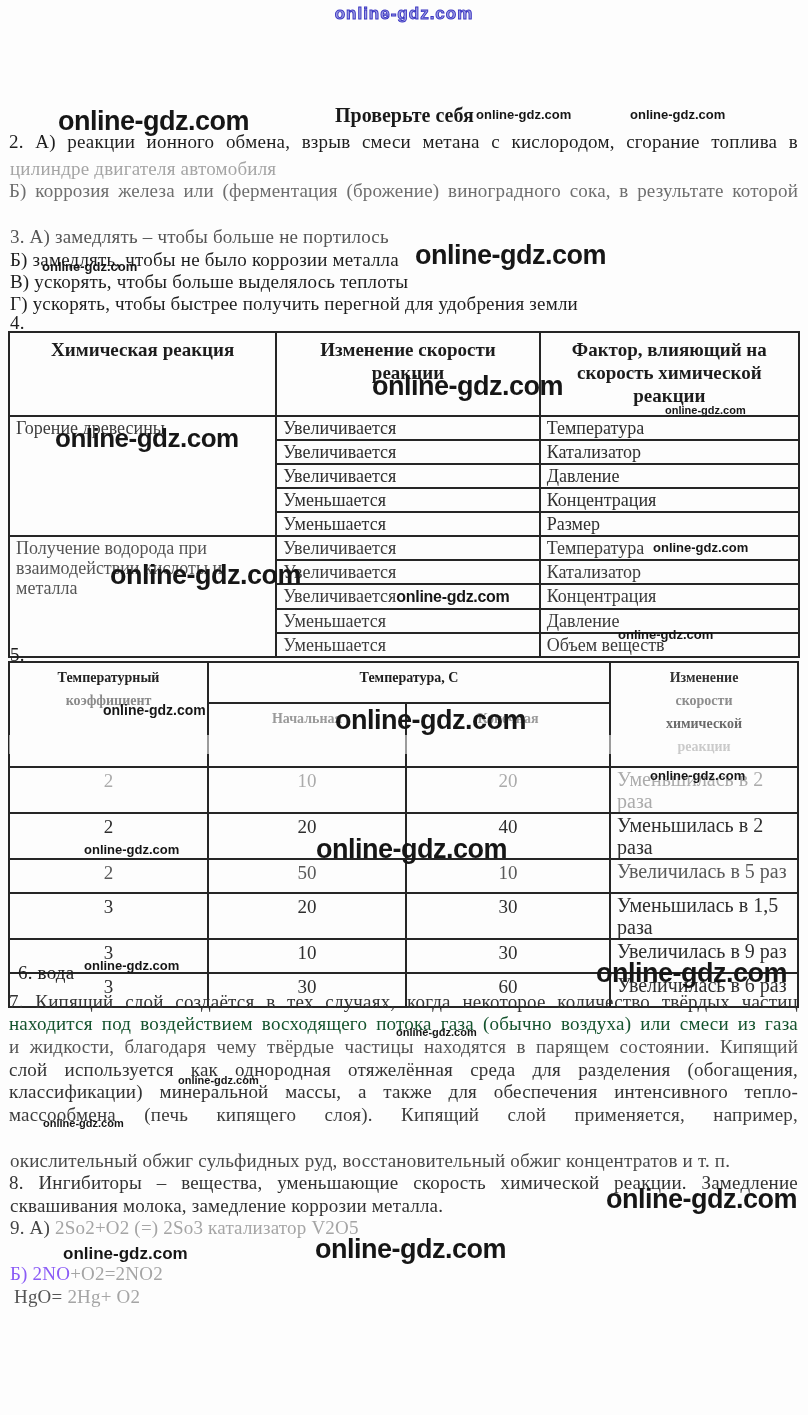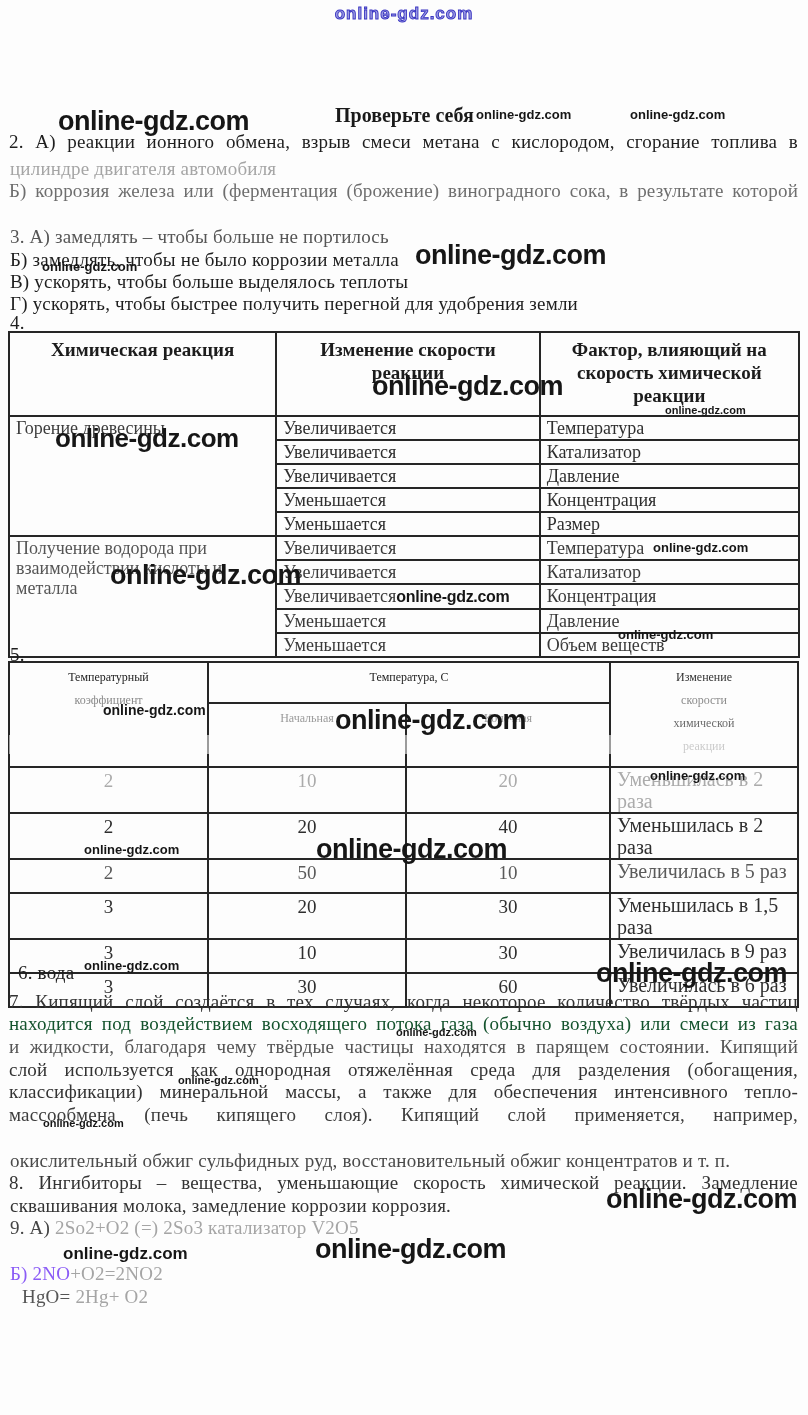--- a/index.html
+++ b/index.html
@@ -21,21 +21,21 @@
            font-size:17px;letter-spacing:1px;color:#9a9ae0;-webkit-text-stroke:.9px #3a35c2;}
   .title{position:absolute;font-size:20px;font-weight:700;color:#1a1a1a;white-space:nowrap;}
   table{border-collapse:collapse;table-layout:fixed;position:absolute;}
   td,th{border:2px solid #262626;vertical-align:top;overflow:hidden;padding:8px;
         font-family:"Liberation Serif",serif;}
   .t1{left:8px;top:331px;width:792px;}
   .t1 th{font-size:19px;font-weight:700;text-align:center;padding-top:5px;line-height:23px;color:#1c1c1c;}
   .t1 td{font-size:18px;line-height:20px;padding:1px 6px;}
   .rx{font-size:18px;line-height:27px;padding:2px 8px;}
   .t2{left:8px;top:661px;width:789px;}
-  .t2 th{font-size:12px;font-weight:400;text-align:center;line-height:23px;padding-top:3px;margin-top:20px;}
+  .t2 th{font-size:14px;font-weight:700;text-align:center;line-height:23px;padding-top:3px;margin-top:20px;}
   .t2 .num{text-align:center;font-size:19px;padding-top:2px;}
   .t2 .res{font-size:20px;line-height:22px;padding:0 6px;}
   .wash{position:absolute;background:rgba(253,253,253,.55);pointer-events:none;}
 </style>
 </head>
 <body>
 
 <div class="page">
 
   <div class="wm-blue" style="left:0;right:0;top:4px;text-align:center">online-gdz.com</div>
@@ -204,28 +204,28 @@
   <div class="wm wm-xs" style="left:396px;top:1026px">online-gdz.com</div>
   <div class="ln jus" style="top:1036px;color:#555">и жидкости, благодаря чему твёрдые частицы находятся в парящем состоянии. Кипящий</div>
   <div class="ln jus" style="top:1059px;color:#333">слой используется как однородная отяжелённая среда для разделения (обогащения,</div>
   <div class="wm wm-xs" style="left:178px;top:1074px">online-gdz.com</div>
   <div class="ln jus" style="top:1081px;color:#333">классификации) минеральной массы, а также для обеспечения интенсивного тепло-</div>
   <div class="ln jus" style="top:1104px;color:#3d3d3d">массообмена (печь кипящего слоя). Кипящий слой применяется, например,</div>
   <div class="wm wm-xs" style="left:43px;top:1117px">online-gdz.com</div>
   <div class="ln" style="left:10px;top:1150px;color:#4a4a4a">окислительный обжиг сульфидных руд, восстановительный обжиг концентратов и т. п.</div>
 
   <div class="ln jus" style="top:1172px;color:#333">8. Ингибиторы – вещества, уменьшающие скорость химической реакции. Замедление</div>
-  <div class="ln" style="left:10px;top:1195px;color:#333">сквашивания молока, замедление коррозии коррозия.</div>
+  <div class="ln" style="left:10px;top:1195px;color:#333">сквашивания молока, замедление коррозии металла.</div>
   <div class="wm wm-big" style="left:606px;top:1184px">online-gdz.com</div>
 
   <div class="ln" style="left:10px;top:1217px">
     <span style="color:#444">9. А)</span><span class="c-faint"> 2So2+O2 (=) 2So3 катализатор V2O5</span>
   </div>
   <div class="wm wm-md" style="left:63px;top:1244px">online-gdz.com</div>
   <div class="wm wm-big" style="left:315px;top:1234px">online-gdz.com</div>
   <div class="ln" style="left:10px;top:1263px">
     <span style="color:#8b5cf6">Б) 2NO</span><span class="c-faint">+O2=2NO2</span>
   </div>
-  <div class="ln" style="left:22px;top:1286px">
+  <div class="ln" style="left:14px;top:1286px">
     <span style="color:#555">HgO=</span><span class="c-faint"> 2Hg+ O2</span>
   </div>
 
 </div>
 
 </body></html>

